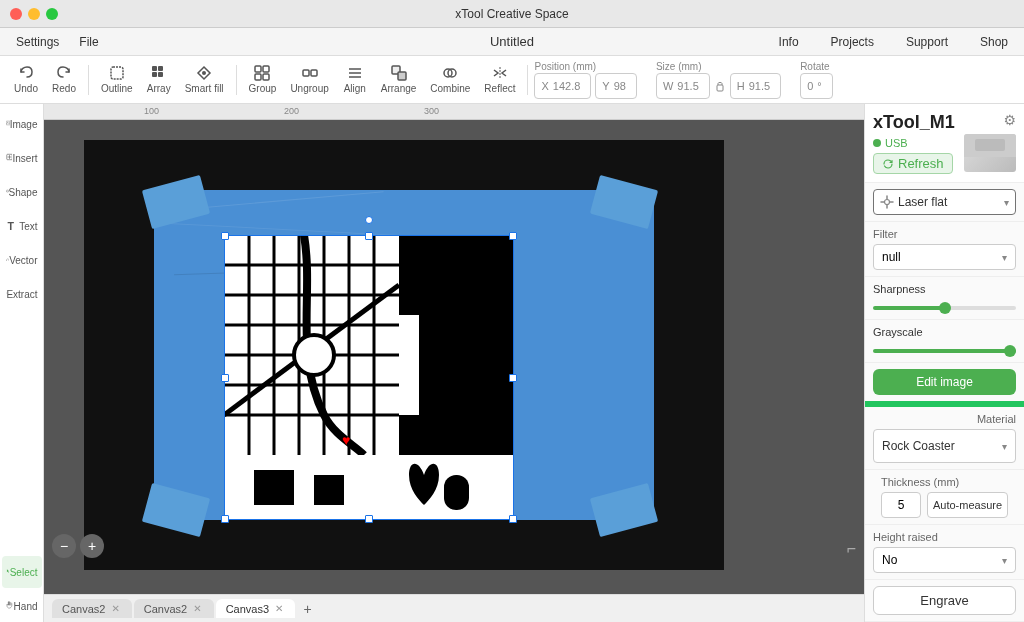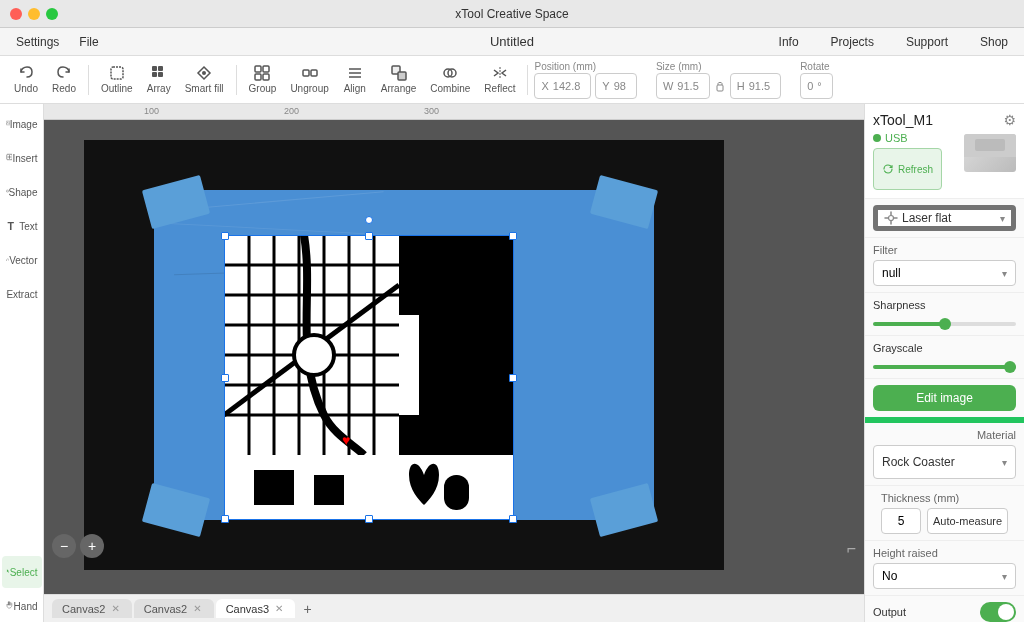--- a/index.html
+++ b/index.html
@@ -57,32 +57,32 @@
     .zoom-btn { width: 24px; height: 24px; border-radius: 50%; background: #666; color: #fff; border: none; cursor: pointer; display: flex; align-items: center; justify-content: center; font-size: 14px; }
 
     
     .right-panel { width: 160px; background: #fafafa; border-left: 1px solid #ddd; display: flex; flex-direction: column; overflow-y: auto; }
 
     
     .device-section { background: #fff; padding: 8px; border-bottom: 1px solid #eee; position: relative; }
     .gear-icon { color: #888; cursor: pointer; font-size: 14px; }
     .usb-badge { display: flex; align-items: center; gap: 4px; font-size: 11px; color: #4caf50; margin-bottom: 4px; }
     .green-dot { width: 8px; height: 8px; border-radius: 50%; background: #4caf50; }
-    .refresh-btn { display: flex; align-items: center; gap: 4px; background: #e8f5e9; color: #4caf50; border: 1px solid #a5d6a7; border-radius: 4px; padding: 14px 8px; font-size: 10px; cursor: pointer; width: fit-content; }
+    .refresh-btn { display: flex; align-items: center; gap: 4px; background: #e8f5e9; color: #4caf50; border: 1px solid #a5d6a7; border-radius: 4px; padding: 2px 8px; font-size: 13px; cursor: pointer; width: fit-content; }
     .filter-select { display: flex; align-items: center; justify-content: space-between; width: 100%; border: 1px solid #ccc; border-radius: 4px; padding: 2px 8px; height: 26px; background: #fff; cursor: pointer; }
     .slider { -webkit-appearance: none; width: 100%; height: 4px; border-radius: 2px; outline: none; cursor: pointer; }
     .slider-sharpness { background: linear-gradient(to right, #4caf50 0%, #4caf50 50%, #ddd 50%); }
     .slider-grayscale { background: linear-gradient(to right, #4caf50 0%, #4caf50 100%, #ddd 100%); }
     .slider::-webkit-slider-thumb { -webkit-appearance: none; width: 12px; height: 12px; border-radius: 50%; background: #4caf50; cursor: pointer; }
 
     
     .edit-image-btn { width: 100%; background: #4caf50; color: #fff; border: none; border-radius: 6px; padding: 6px; font-size: 12px; cursor: pointer; font-weight: 500; }
 
     
-    .mode-select { display: flex; align-items: center; gap: 4px; width: 100%; border: 5px solid #737373; border-radius: 4px; padding: 2px 6px; height: 26px; background: #fff; cursor: pointer; }
+    .mode-select { display: flex; align-items: center; gap: 4px; width: 100%; border: 1px solid #737373; border-radius: 4px; padding: 2px 6px; height: 26px; background: #fff; cursor: pointer; }
     .material-select { width: 100%; border: 1px solid #ccc; border-radius: 4px; padding: 16px 8px; height: 26px; background: #fff; font-size: 12px; display: flex; align-items: center; justify-content: space-between; cursor: pointer; }
     .thickness-row { display: flex; gap: 6px; align-items: center; }
     .thickness-input { width: 40px; height: 26px; border: 1px solid #ccc; border-radius: 4px; padding: 2px 6px; font-size: 12px; text-align: center; }
     .auto-measure-btn { flex: 1; height: 26px; border: 1px solid #ccc; border-radius: 4px; background: #fff; font-size: 11px; cursor: pointer; color: #333; }
     .engrave-btn { width: 100%; border: 1px solid #ccc; border-radius: 6px; padding: 6px; font-size: 13px; cursor: pointer; background: #fff; color: #333; font-weight: 500; }
     .output-row { display: flex; align-items: center; justify-content: space-between; }
     .toggle { width: 36px; height: 20px; background: #4caf50; border-radius: 10px; position: relative; cursor: pointer; }
     .toggle-knob { width: 16px; height: 16px; background: #fff; border-radius: 50%; position: absolute; top: 2px; right: 2px; }
 
     .chevron-down { font-size: 10px; color: #888; }
@@ -420,21 +420,21 @@
       </div>
       <div class="tab-add">+</div>
     </div>
   </div>
 
   <div class="right-panel">
 
     <div class="device-section">
       <div style="display:flex;align-items:flex-start;justify-content:space-between;">
         <div>
-          <div style="font-size:14px;font-weight:400;color:#222;margin-bottom:4px;">xTool_M1</div>
+          <div style="font-size:18px;font-weight:700;color:#222;margin-bottom:4px;">xTool_M1</div>
           <div class="usb-badge">
             <div class="green-dot"></div>
             <span>USB</span>
           </div>
           <button class="refresh-btn">
             <svg width="12" height="12" viewBox="0 0 12 12">
                 <path d="M2 6 C2 3.8 3.8 2 6 2 C7.5 2 8.8 2.8 9.5 4" stroke="#4caf50" stroke-width="1.2" fill="none" stroke-linecap="round"></path>
                 <path d="M10 2.5 L10 4.5 L8 4.5" stroke="#4caf50" stroke-width="1.2" fill="none" stroke-linecap="round" stroke-linejoin="round"></path>
                 <path d="M10 6 C10 8.2 8.2 10 6 10 C4.5 10 3.2 9.2 2.5 8" stroke="#4caf50" stroke-width="1.2" fill="none" stroke-linecap="round"></path>
               </svg>
@@ -503,20 +503,23 @@
     </div>
 
     <div style="padding:6px 8px;border-bottom:1px solid #eee;">
       <div style="font-size:11px;color:#666;margin-bottom:4px;">Height raised</div>
       <div class="filter-select">
         <span>No</span>
         <span class="chevron-down">▾</span>
       </div>
     </div>
 
+    <div style="padding:6px 8px;border-bottom:1px solid #eee;">
+      <button class="engrave-btn">Engrave</button>
+    </div>
 
     <div style="padding:6px 8px;border-bottom:1px solid #eee;">
       <div class="output-row">
         <span style="font-size:11px;color:#333;">Output</span>
         <div class="toggle">
           <div class="toggle-knob"></div>
         </div>
       </div>
     </div>
 

